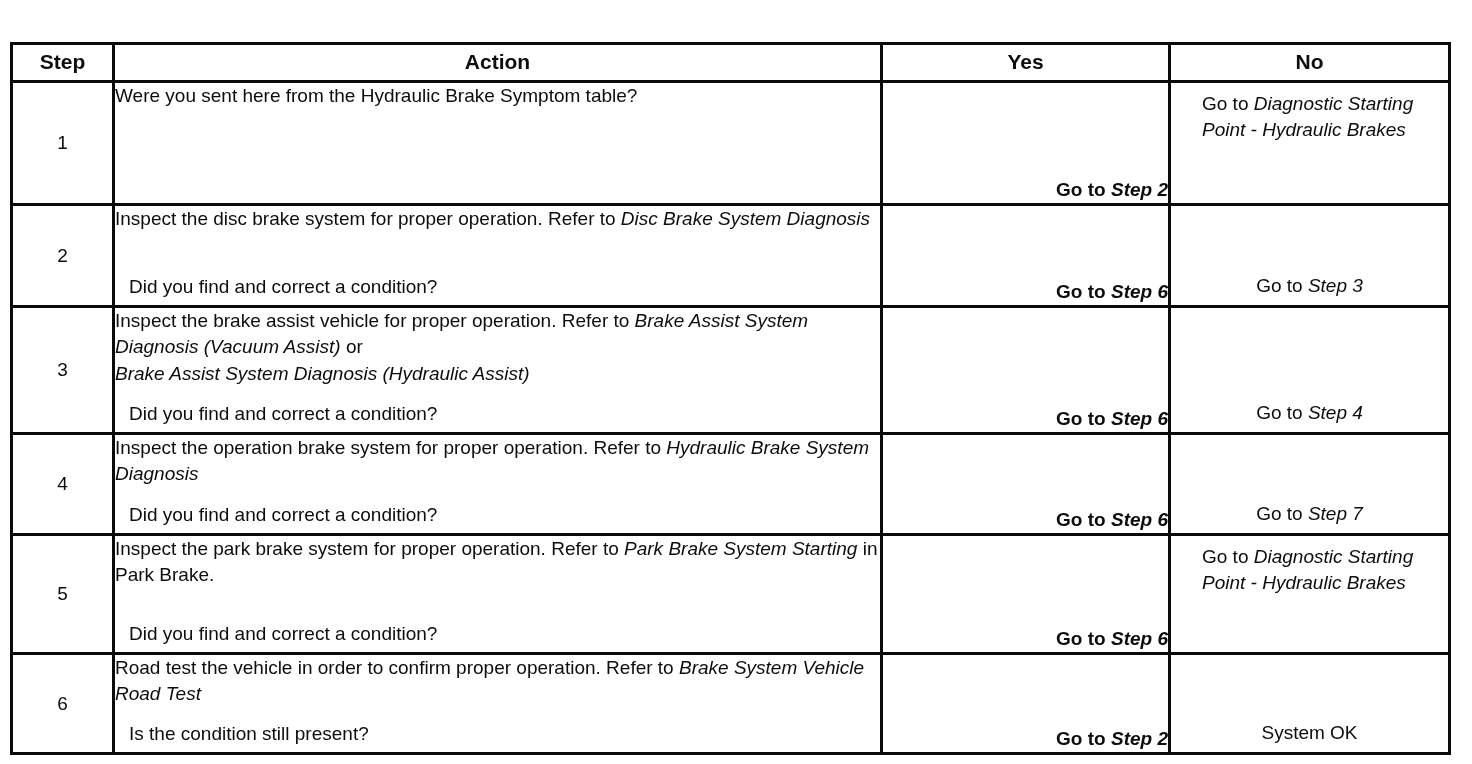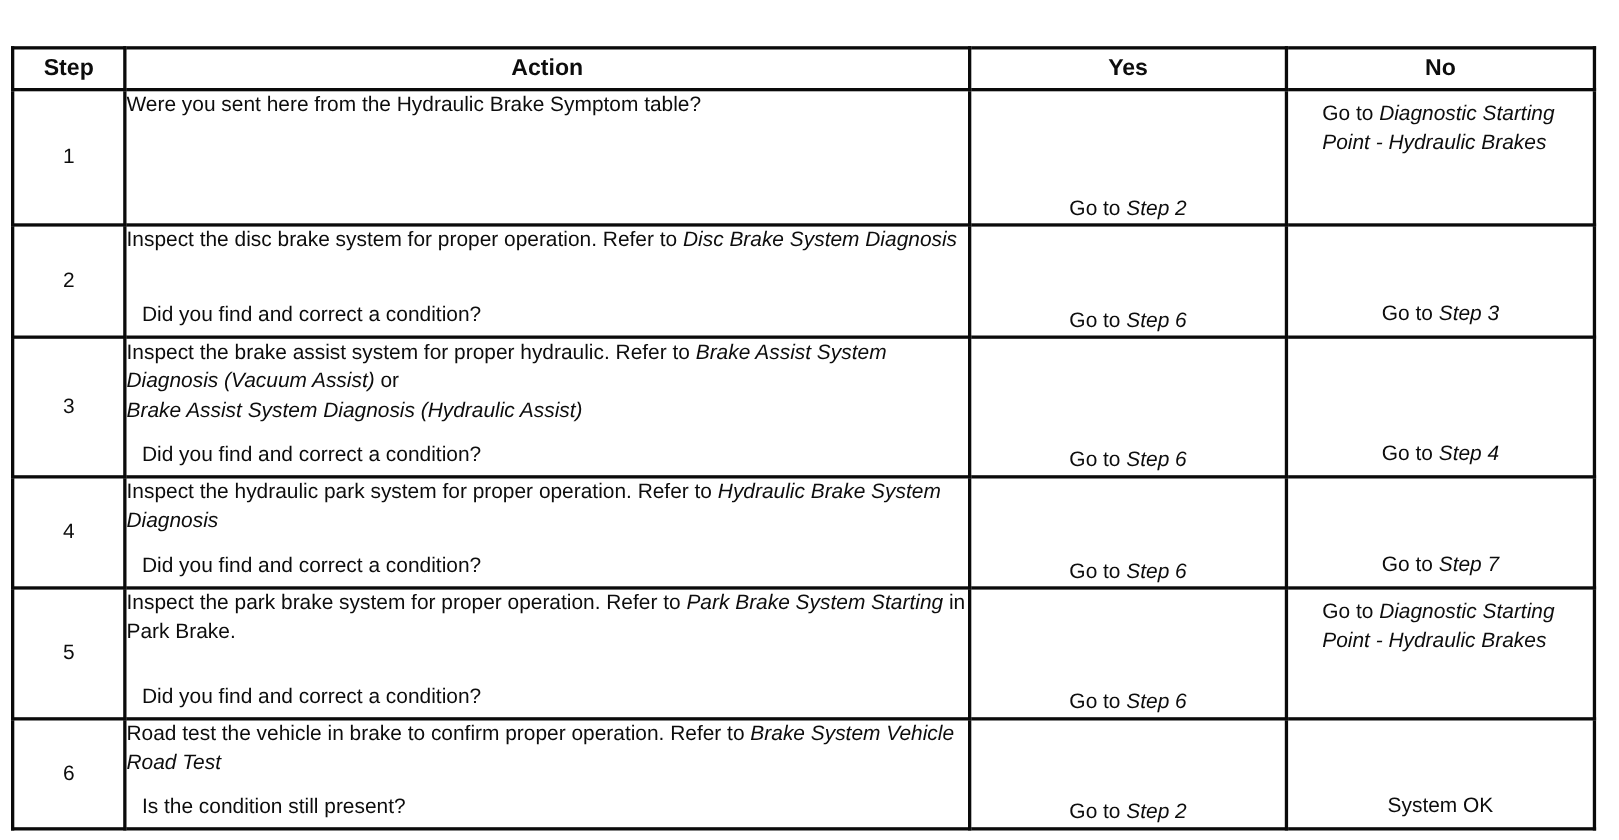--- a/index.html
+++ b/index.html
@@ -74,22 +74,23 @@
   }
   .action-main div { margin: 0 0 2px 0; }
   .action-question {
     position: absolute;
     left: 14px;
     right: 26px;
     bottom: 5px;
   }
   td.yes-cell {
     vertical-align: bottom;
-    text-align: center;
+    text-align: right;
     padding-bottom: 6px;
+    font-weight: bold;
   }
   td.no-cell.align-bottom {
     vertical-align: bottom;
     text-align: center;
     padding-bottom: 6px;
     margin-top: 23px;
   }
   td.no-cell.align-top {
     vertical-align: top;
     text-align: center;
@@ -142,33 +143,33 @@
             </div>
       <div class="action-question">Did you find and correct a condition?</div>
     </td>
     <td class="yes-cell"><span><span>Go to </span><i>Step 6</i></span></td>
     <td class="no-cell align-bottom"><span class="no-wrap"><span>Go to </span><i>Step 3</i></span></td>
   </tr>
         <tr class="row-3">
     <td class="step-cell"><span>3</span></td>
     <td class="action-cell">
       <div class="action-main">
-              <div><span>Inspect the brake assist system for proper hydraulic. Refer to </span><i>Brake Assist System Diagnosis (Vacuum Assist)</i><span> or</span></div>
+              <div><span>Inspect the brake assist vehicle for proper operation. Refer to </span><i>Brake Assist System Diagnosis (Vacuum Assist)</i><span> or</span></div>
               <div><i>Brake Assist System Diagnosis (Hydraulic Assist)</i></div>
             </div>
       <div class="action-question">Did you find and correct a condition?</div>
     </td>
     <td class="yes-cell"><span><span>Go to </span><i>Step 6</i></span></td>
     <td class="no-cell align-bottom"><span class="no-wrap"><span>Go to </span><i>Step 4</i></span></td>
   </tr>
         <tr class="row-4">
     <td class="step-cell"><span>4</span></td>
     <td class="action-cell">
       <div class="action-main">
-              <div><span>Inspect the hydraulic park system for proper operation. Refer to </span><i>Hydraulic Brake System Diagnosis</i></div>
+              <div><span>Inspect the operation brake system for proper operation. Refer to </span><i>Hydraulic Brake System Diagnosis</i></div>
             </div>
       <div class="action-question">Did you find and correct a condition?</div>
     </td>
     <td class="yes-cell"><span><span>Go to </span><i>Step 6</i></span></td>
     <td class="no-cell align-bottom"><span class="no-wrap"><span>Go to </span><i>Step 7</i></span></td>
   </tr>
         <tr class="row-5">
     <td class="step-cell"><span>5</span></td>
     <td class="action-cell">
       <div class="action-main">
@@ -176,21 +177,21 @@
             </div>
       <div class="action-question">Did you find and correct a condition?</div>
     </td>
     <td class="yes-cell"><span><span>Go to </span><i>Step 6</i></span></td>
     <td class="no-cell align-top"><span class="no-wrap"><span>Go to </span><i>Diagnostic Starting Point - Hydraulic Brakes</i></span></td>
   </tr>
         <tr class="row-6">
     <td class="step-cell"><span>6</span></td>
     <td class="action-cell">
       <div class="action-main">
-              <div><span>Road test the vehicle in brake to confirm proper operation. Refer to </span><i>Brake System Vehicle Road Test</i></div>
+              <div><span>Road test the vehicle in order to confirm proper operation. Refer to </span><i>Brake System Vehicle Road Test</i></div>
             </div>
       <div class="action-question">Is the condition still present?</div>
     </td>
     <td class="yes-cell"><span><span>Go to </span><i>Step 2</i></span></td>
     <td class="no-cell align-bottom"><span class="no-wrap"><span>System OK</span></span></td>
   </tr>
       </tbody>
   </table>
 </div>
 

